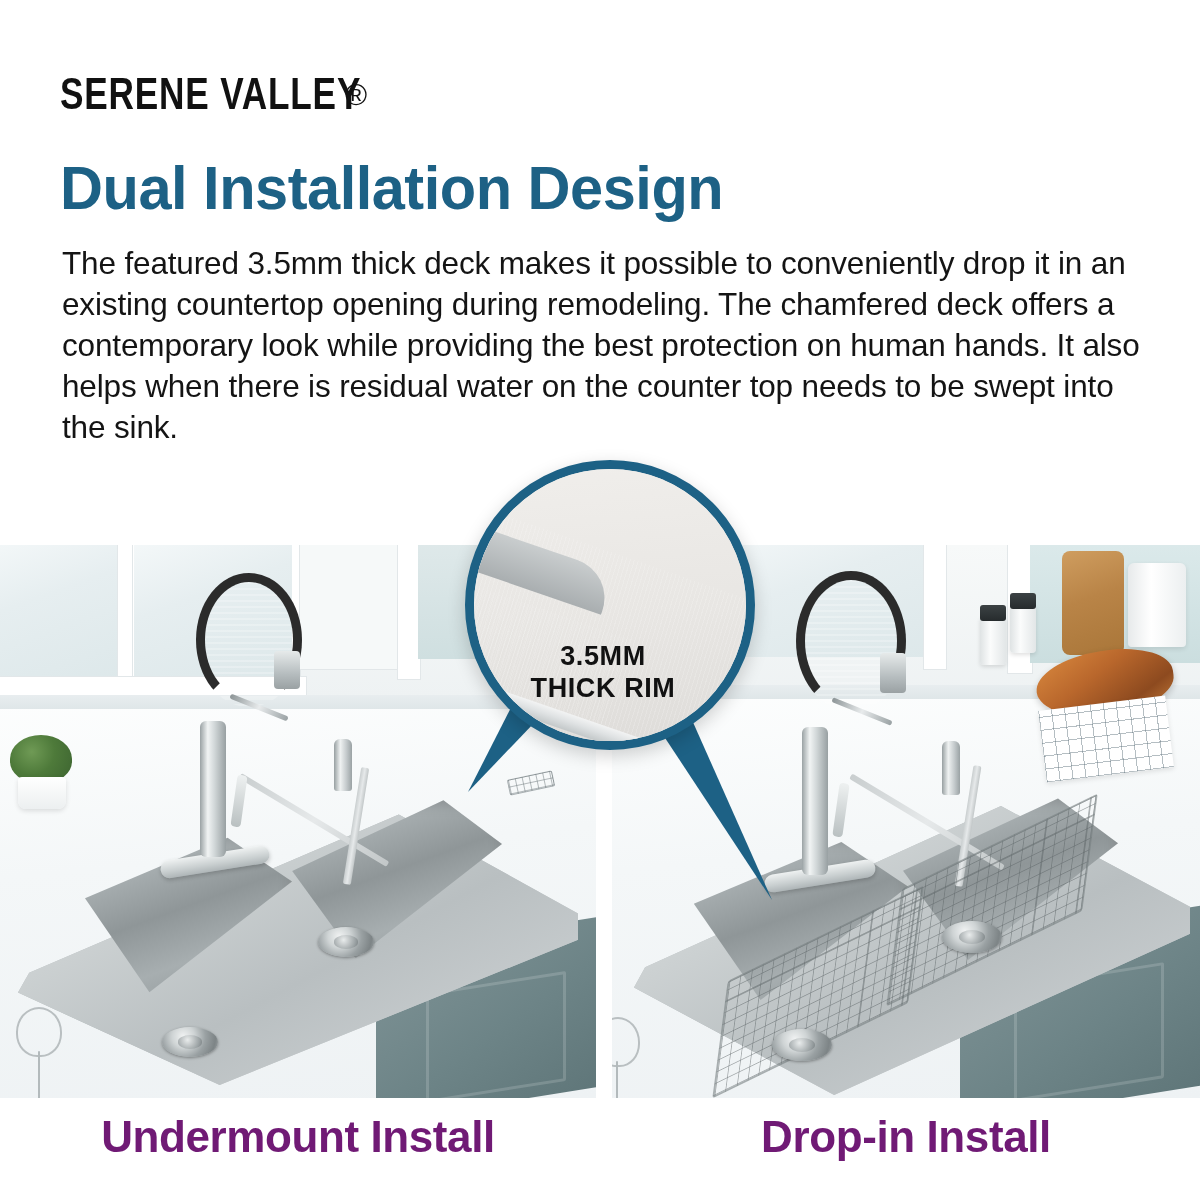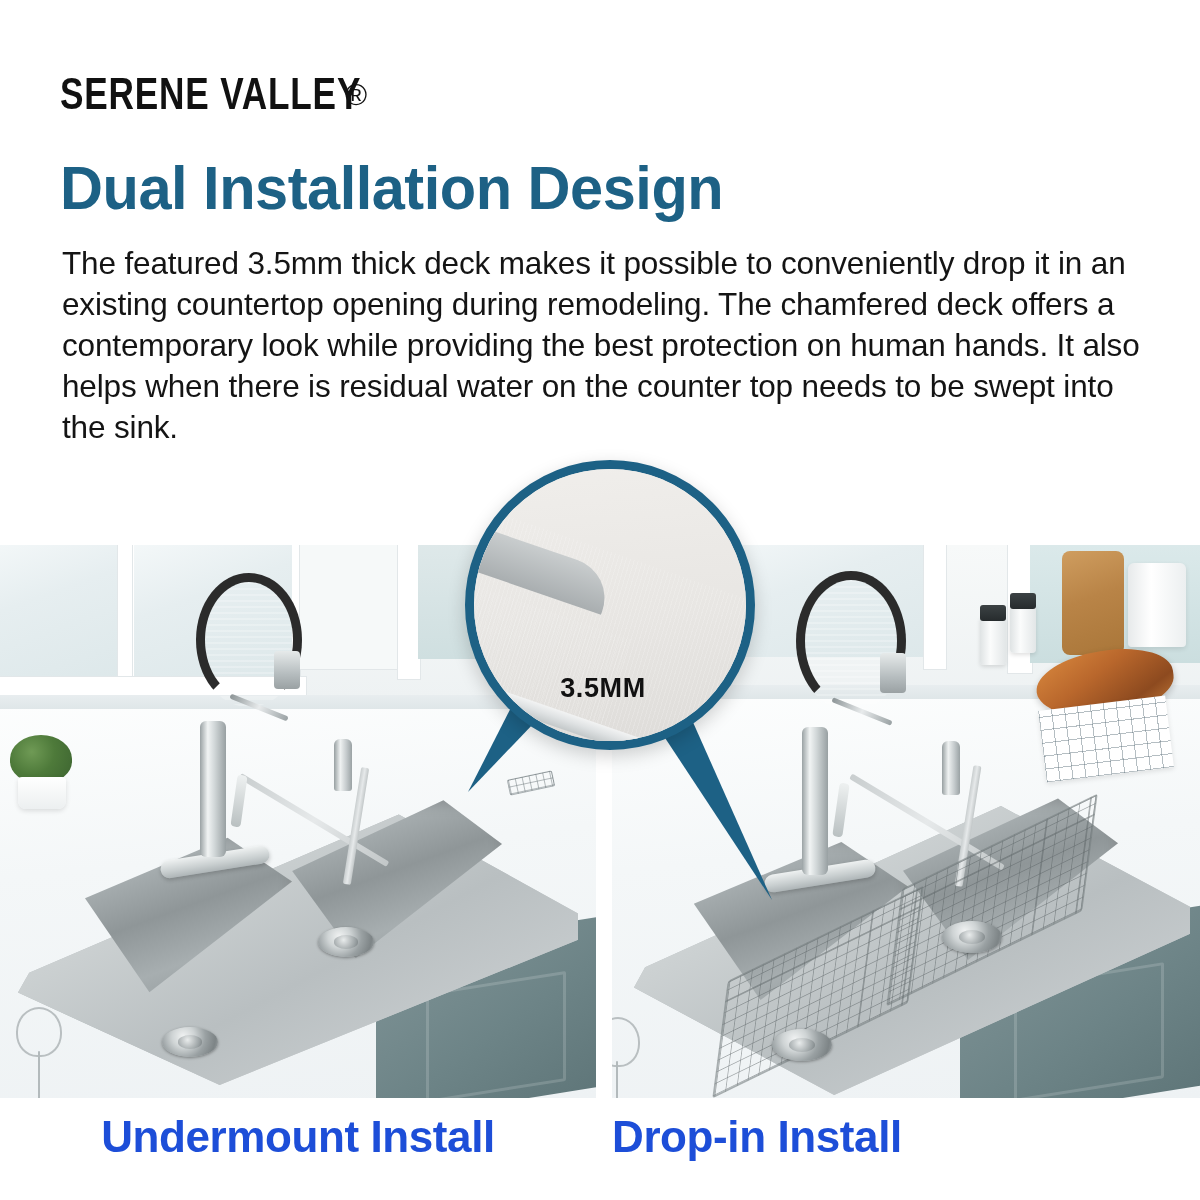--- a/index.html
+++ b/index.html
@@ -255,24 +255,24 @@
   .co-label {
     position:absolute; left:0; right:14px; bottom:36px;
     text-align:center; color:#111;
     font-size:27px; font-weight:600; line-height:1.18; letter-spacing:0.6px;
   }
   .co-label .l2 { display:block; }
 
   
   .caption {
     position:absolute; top:1112px;
-    font-size:44px; font-weight:700; color:#1d4ed8; letter-spacing:-0.4px;
+    font-size:44px; font-weight:700; color:#701a75; letter-spacing:-0.4px;
   }
   .caption.left  { left:0; width:596px; text-align:center; }
-  .caption.right { left:612px; width:588px; }
+  .caption.right { left:612px; width:588px; text-align:center; }
 </style>
 </head>
 <body>
 
 <div id="page">
 
   <div class="brand">SERENE VALLEY</div>
   <div class="brand-reg">®</div>
 
   <div class="headline">Dual Installation Design</div>
@@ -399,20 +399,21 @@
     </svg>
 
     <div class="callout-circle">
       <div class="co-bg"></div>
       <div class="co-wall"></div>
       <div class="co-deck"></div>
       <div class="co-inner-lip"></div>
       <div class="co-deck-edge"></div>
       <div class="co-label">
         <span>3.5MM</span>
+        <span class="l2">THICK RIM</span>
       </div>
     </div>
   </div>
 
   <div class="caption left">Undermount Install</div>
   <div class="caption right">Drop-in Install</div>
 
 </div>
 
 </body></html>

